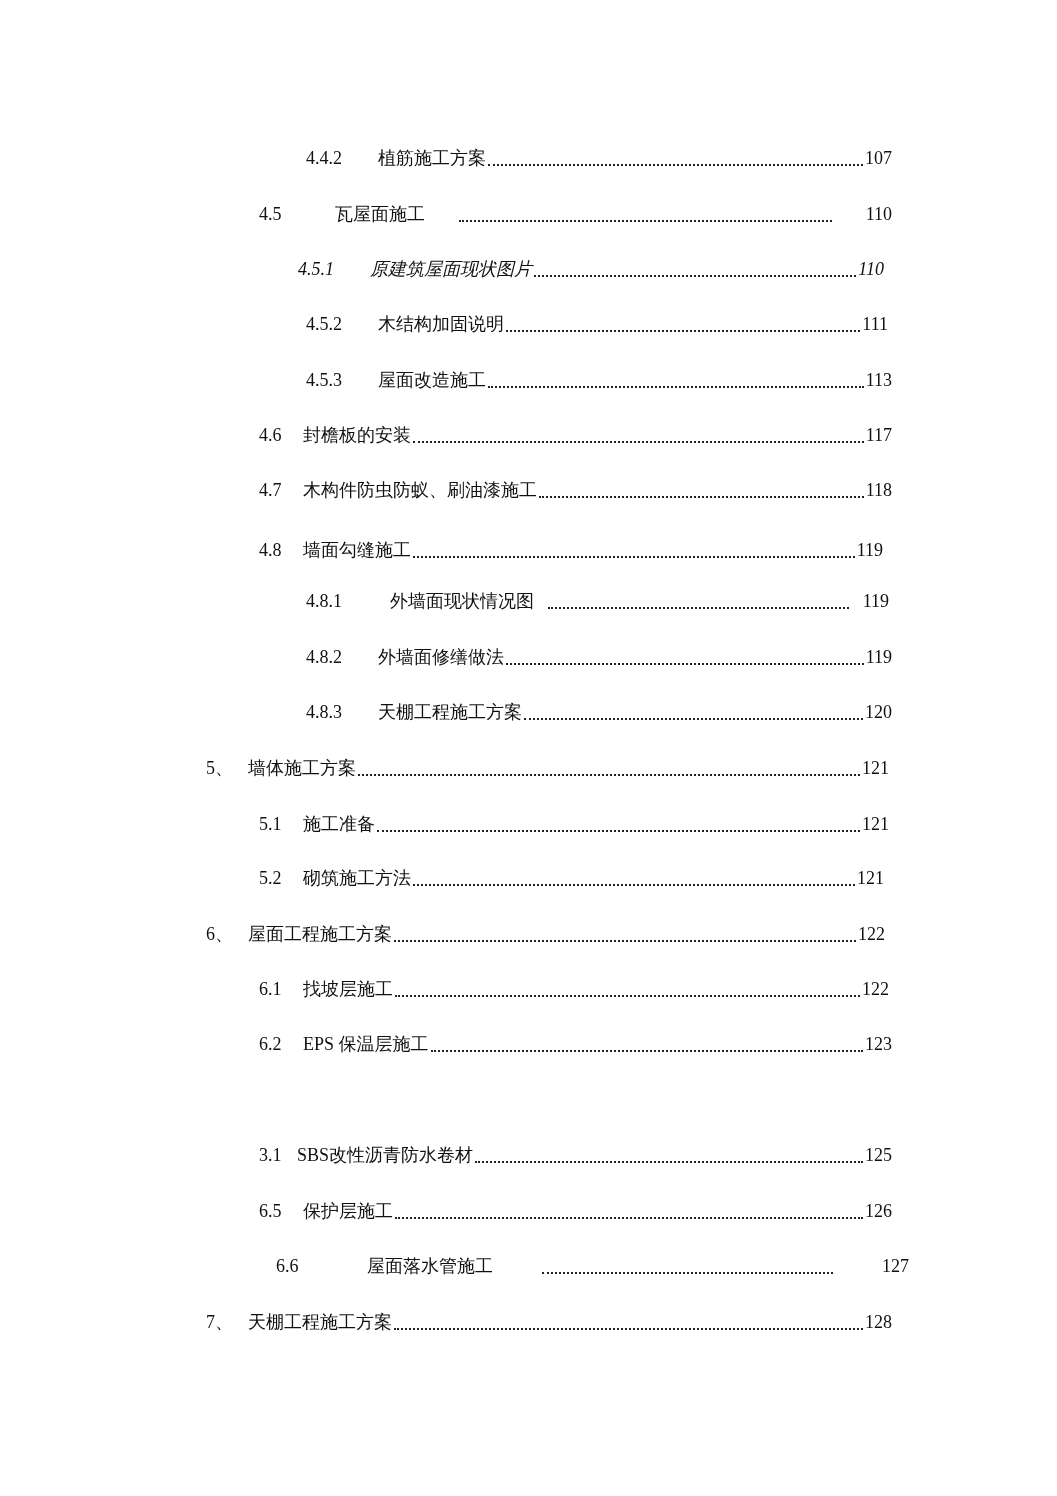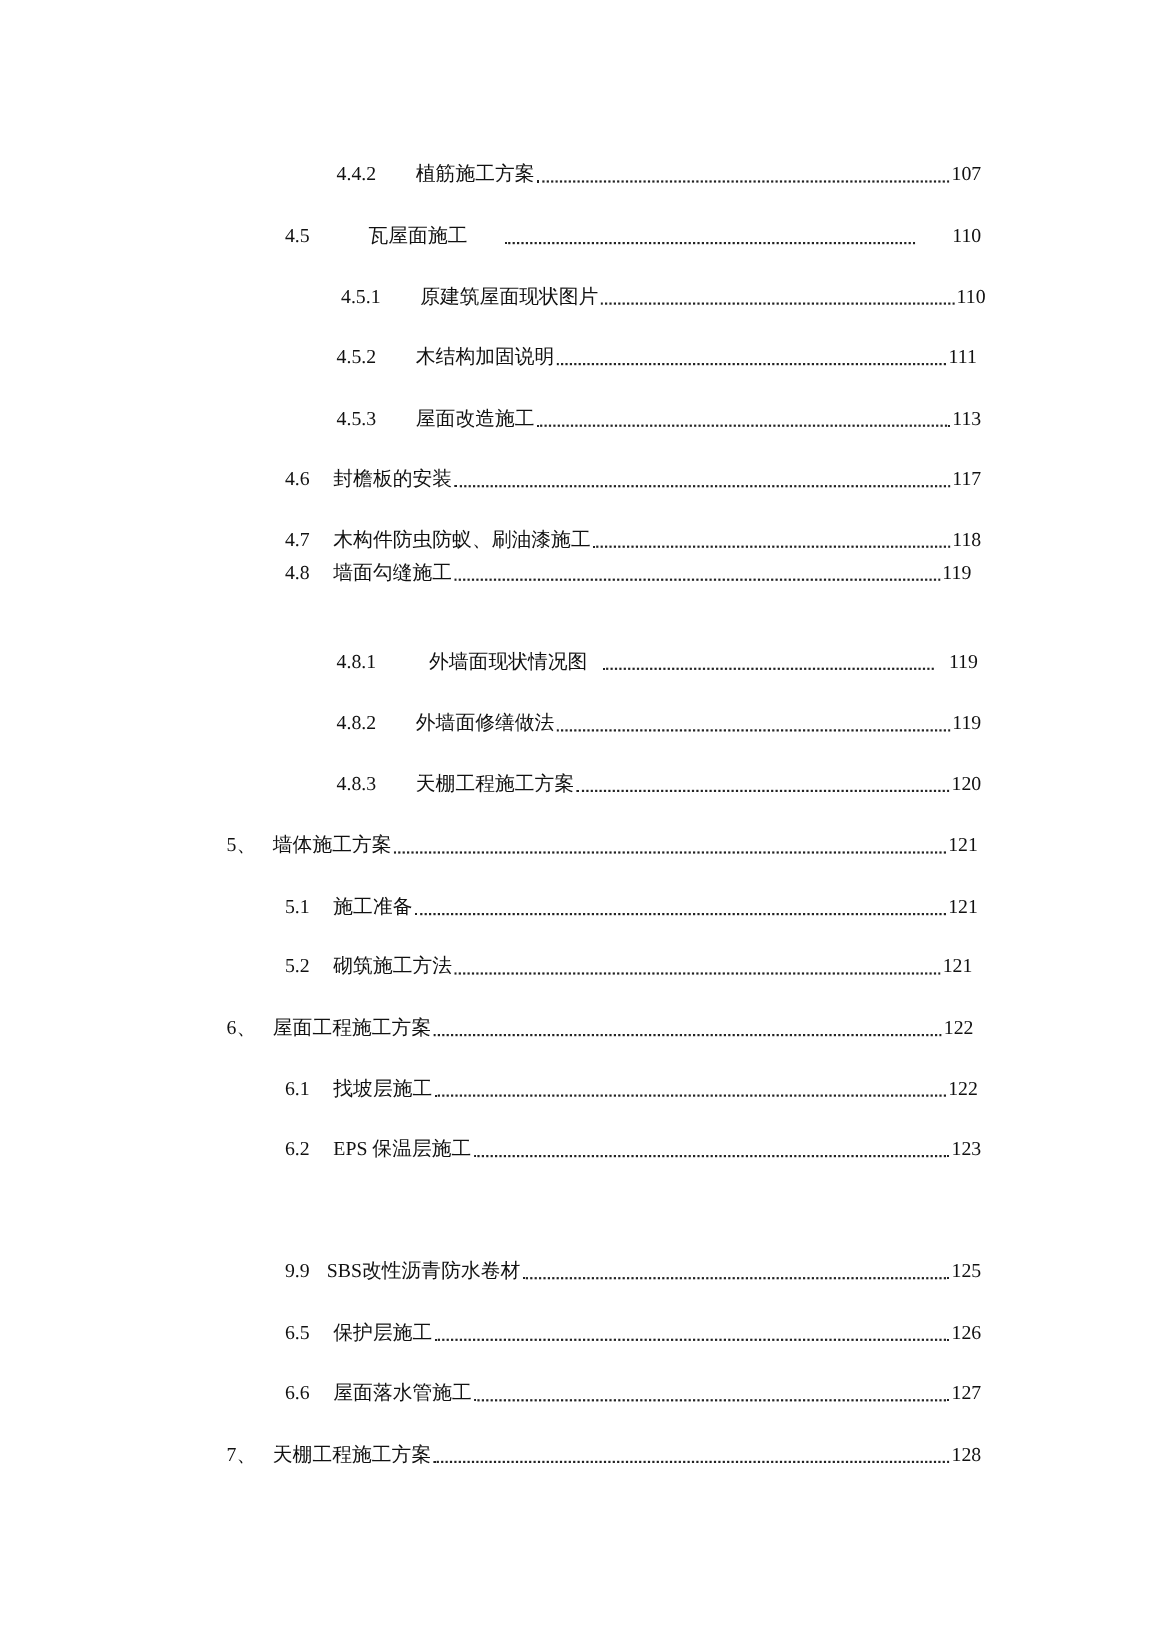--- a/index.html
+++ b/index.html
@@ -74,21 +74,21 @@
     <span class="page">107</span>
   </div>
 
   <div class="toc-entry lvl2" style="left:259px; top:196px; width:633px;gap:32px;">
     <span class="num">4.5</span>
     <span class="title">瓦屋面施工</span>
     <span class="leader"></span>
     <span class="page">110</span>
   </div>
 
-  <div class="toc-entry lvl3" style="left:310px; top:251px; width:586px;">
+  <div class="toc-entry lvl3" style="left:298px; top:251px; width:586px;font-style:italic;">
     <span class="num">4.5.1</span>
     <span class="title">原建筑屋面现状图片</span>
     <span class="leader"></span>
     <span class="page">110</span>
   </div>
 
   <div class="toc-entry lvl3" style="left:306px; top:306px; width:582px;">
     <span class="num">4.5.2</span>
     <span class="title">木结构加固说明</span>
     <span class="leader"></span>
@@ -109,21 +109,21 @@
     <span class="page">117</span>
   </div>
 
   <div class="toc-entry lvl2" style="left:259px; top:472px; width:633px;">
     <span class="num">4.7</span>
     <span class="title">木构件防虫防蚁、刷油漆施工</span>
     <span class="leader"></span>
     <span class="page">118</span>
   </div>
 
-  <div class="toc-entry lvl2" style="left:259px; top:502px; width:624px;">
+  <div class="toc-entry lvl2" style="left:259px; top:532px; width:624px;">
     <span class="num">4.8</span>
     <span class="title">墙面勾缝施工</span>
     <span class="leader"></span>
     <span class="page">119</span>
   </div>
 
   <div class="toc-entry lvl3" style="left:306px; top:583px; width:583px;gap:12px;">
     <span class="num">4.8.1</span>
     <span class="title">外墙面现状情况图</span>
     <span class="leader"></span>
@@ -181,34 +181,34 @@
 
   <div class="toc-entry lvl2" style="left:259px; top:1026px; width:633px;">
     <span class="num">6.2</span>
     <span class="title" style="margin-left:0;">EPS 保温层施工</span>
     <span class="leader"></span>
     <span class="page">123</span>
   </div>
 
 
   <div class="toc-entry lvl2" style="left:259px; top:1137px; width:633px;">
-    <span class="num" style="width:38px;">9.9</span>
+    <span class="num" style="width:38px;">3.1</span>
     <span class="title">SBS改性沥青防水卷材</span>
     <span class="leader"></span>
     <span class="page">125</span>
   </div>
 
   <div class="toc-entry lvl2" style="left:259px; top:1193px; width:633px;justify-content:center;">
     <span class="num">6.5</span>
     <span class="title">保护层施工</span>
     <span class="leader"></span>
     <span class="page">126</span>
   </div>
 
-  <div class="toc-entry lvl2" style="left:259px; top:1248px; width:633px;">
+  <div class="toc-entry lvl2" style="left:276px; top:1248px; width:633px;gap:47px;">
     <span class="num">6.6</span>
     <span class="title">屋面落水管施工</span>
     <span class="leader"></span>
     <span class="page">127</span>
   </div>
 
   <div class="toc-entry lvl1" style="left:206px; top:1304px; width:686px;">
     <span class="num">7、</span>
     <span class="title">天棚工程施工方案</span>
     <span class="leader"></span>

